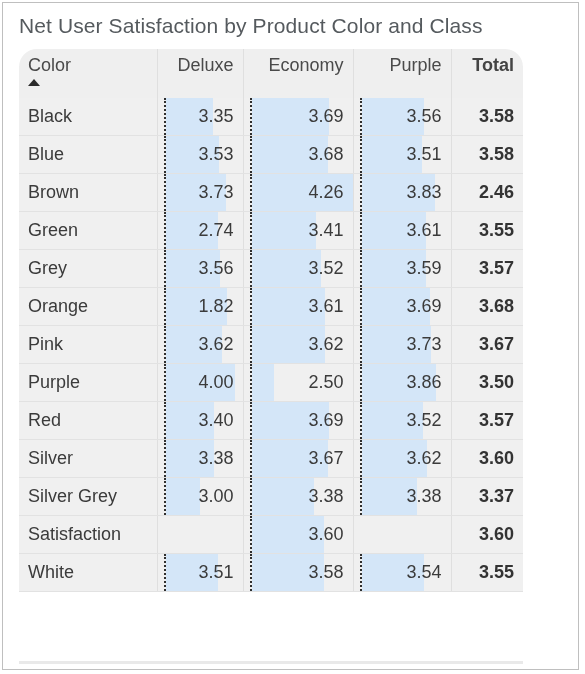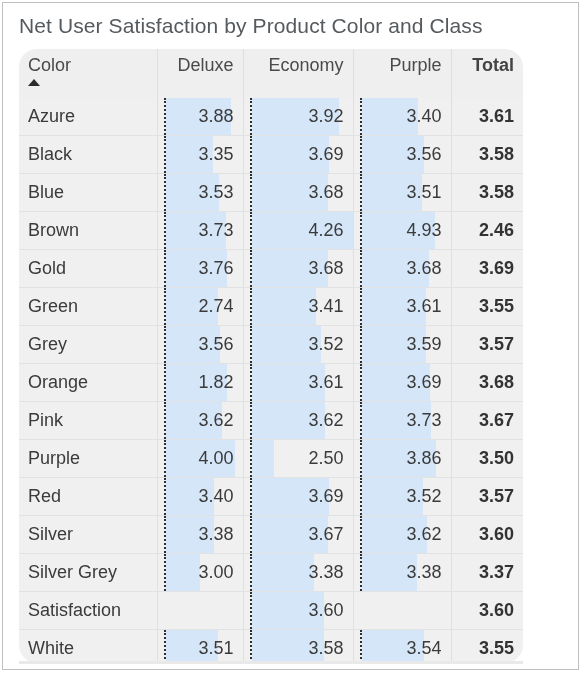--- a/index.html
+++ b/index.html
@@ -192,49 +192,20 @@
           </th>
           <th>Deluxe</th>
           <th>Economy</th>
           <th>Purple</th>
           <th class="th-total">Total</th>
         </tr>
       </thead>
       <tbody id="matrix-body">
           <tr>
             <td>
-              <div class="cell-color">Azure</div>
-            </td>
-            <td>
-              <div class="bar-cell-inner">
-                <div class="bar-axis"></div>
-                <div class="bar-fill" style="width: 83.1858%;"></div>
-                <div class="bar-label">3.88</div>
-              </div>
-            </td>
-            <td>
-              <div class="bar-cell-inner">
-                <div class="bar-axis"></div>
-                <div class="bar-fill" style="width: 84.9558%;"></div>
-                <div class="bar-label">3.92</div>
-              </div>
-            </td>
-            <td>
-              <div class="bar-cell-inner">
-                <div class="bar-axis"></div>
-                <div class="bar-fill" style="width: 61.9469%;"></div>
-                <div class="bar-label">3.40</div>
-              </div>
-            </td>
-            <td class="td-total">
-              <div class="cell-total">3.61</div>
-            </td>
-          </tr>
-          <tr>
-            <td>
               <div class="cell-color">Black</div>
             </td>
             <td>
               <div class="bar-cell-inner">
                 <div class="bar-axis"></div>
                 <div class="bar-fill" style="width: 59.7345%;"></div>
                 <div class="bar-label">3.35</div>
               </div>
             </td>
             <td>
@@ -299,54 +270,25 @@
               <div class="bar-cell-inner">
                 <div class="bar-axis"></div>
                 <div class="bar-fill" style="width: 100%;"></div>
                 <div class="bar-label">4.26</div>
               </div>
             </td>
             <td>
               <div class="bar-cell-inner">
                 <div class="bar-axis"></div>
                 <div class="bar-fill" style="width: 80.9735%;"></div>
-                <div class="bar-label">4.93</div>
+                <div class="bar-label">3.83</div>
               </div>
             </td>
             <td class="td-total">
               <div class="cell-total">2.46</div>
-            </td>
-          </tr>
-          <tr>
-            <td>
-              <div class="cell-color">Gold</div>
-            </td>
-            <td>
-              <div class="bar-cell-inner">
-                <div class="bar-axis"></div>
-                <div class="bar-fill" style="width: 77.8761%;"></div>
-                <div class="bar-label">3.76</div>
-              </div>
-            </td>
-            <td>
-              <div class="bar-cell-inner">
-                <div class="bar-axis"></div>
-                <div class="bar-fill" style="width: 74.3363%;"></div>
-                <div class="bar-label">3.68</div>
-              </div>
-            </td>
-            <td>
-              <div class="bar-cell-inner">
-                <div class="bar-axis"></div>
-                <div class="bar-fill" style="width: 74.3363%;"></div>
-                <div class="bar-label">3.68</div>
-              </div>
-            </td>
-            <td class="td-total">
-              <div class="cell-total">3.69</div>
             </td>
           </tr>
           <tr>
             <td>
               <div class="cell-color">Green</div>
             </td>
             <td>
               <div class="bar-cell-inner">
                 <div class="bar-axis"></div>
                 <div class="bar-fill" style="width: 65.9292%;"></div>

